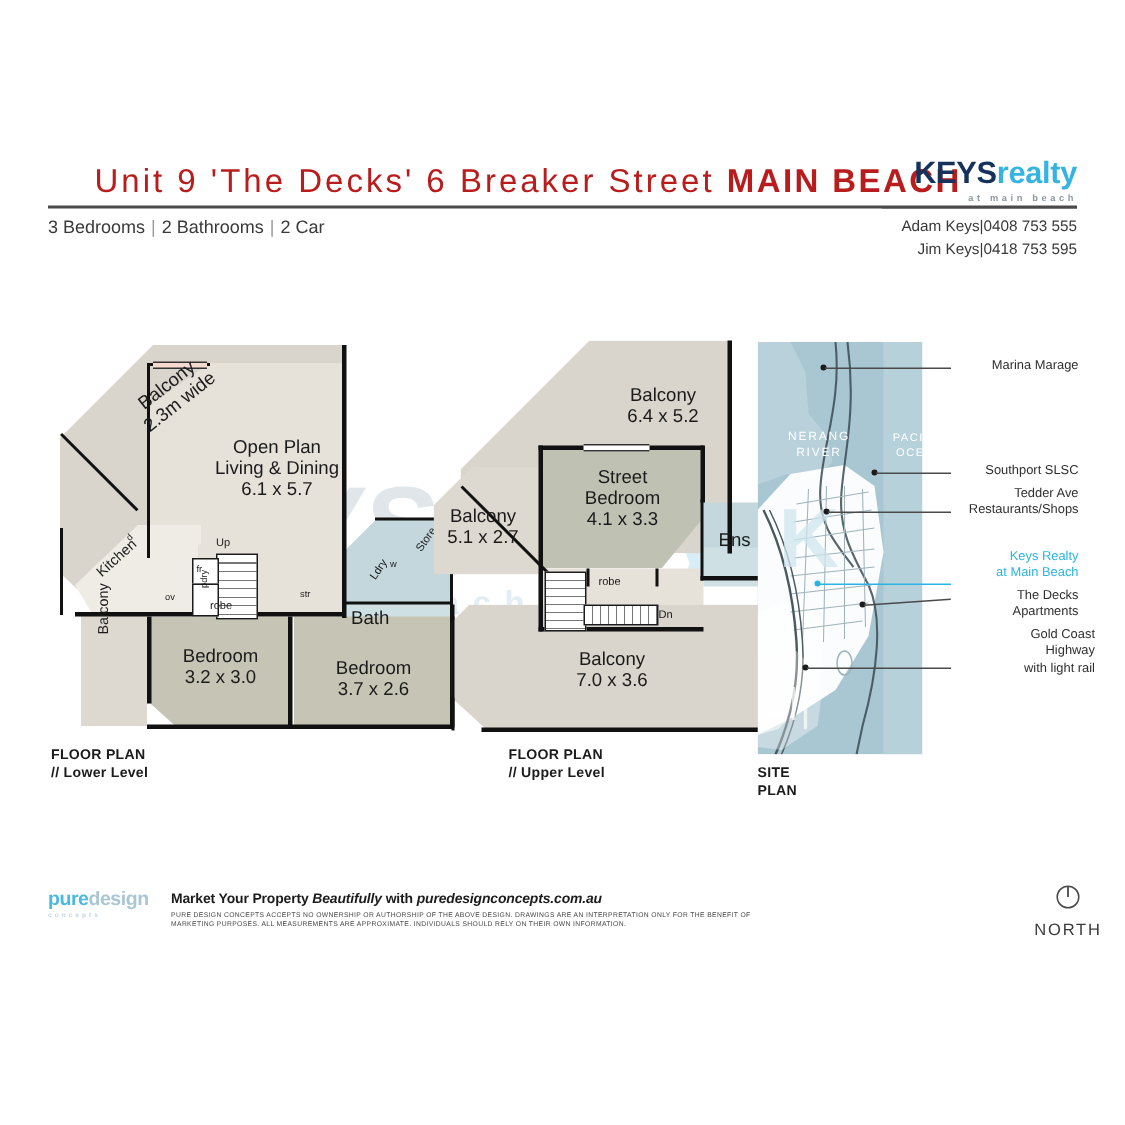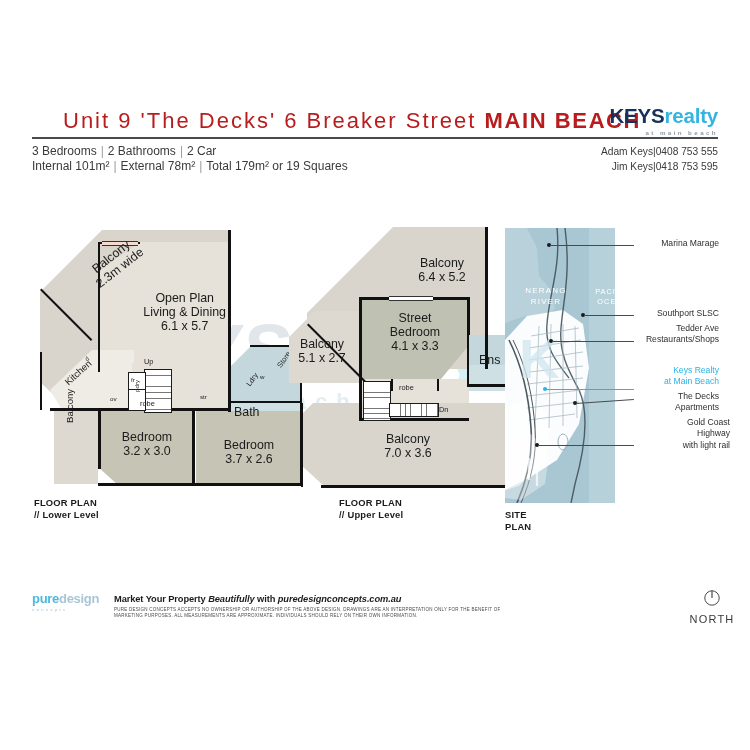--- a/index.html
+++ b/index.html
@@ -108,23 +108,20 @@
         <span class="logo-k">KEYS</span><span class="logo-r">realty</span>
       </div>
       <div class="logo-sub">at main beach</div>
       <div class="logo-rule"></div>
     </div>
 
     <div class="specs">
       <div>
         <span>3 Bedrooms</span><span class="sep">|</span><span>2 Bathrooms</span><span class="sep">|</span><span>2 Car</span>
       </div>
-      <div>
-        <span>Internal 101m²</span><span class="sep">|</span><span>External 78m²</span><span class="sep">|</span><span>Total 179m² or 19 Squares</span>
-      </div>
     </div>
 
     <div class="contacts">
       <div>
         <span>Adam Keys</span><span class="sep">|</span><span>0408 753 555</span>
       </div>
       <div>
         <span>Jim Keys</span><span class="sep">|</span><span>0418 753 595</span>
       </div>
     </div>

